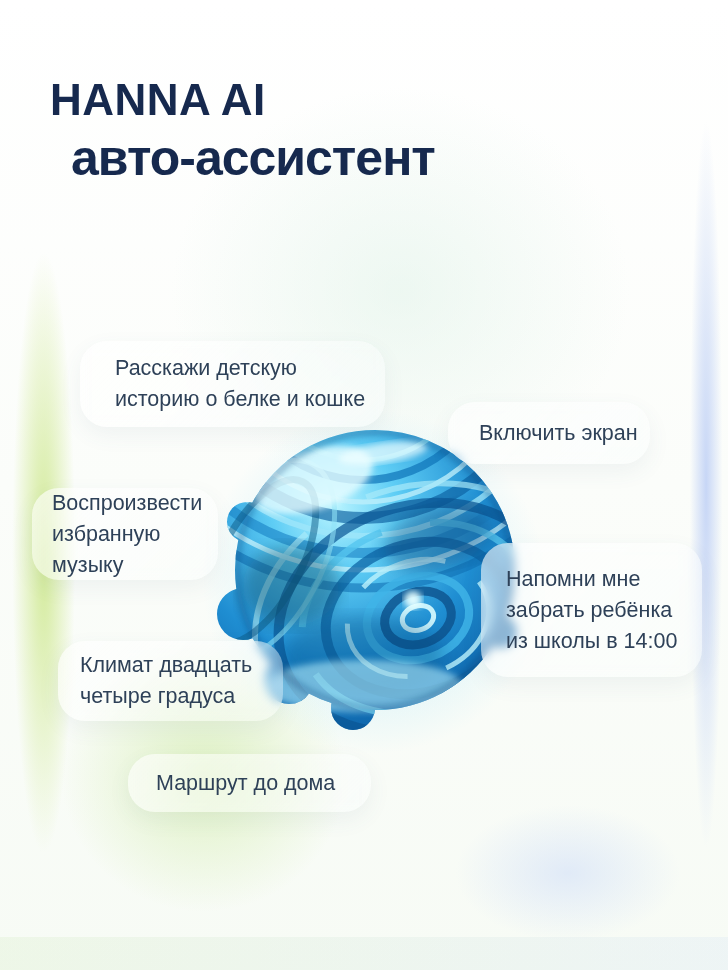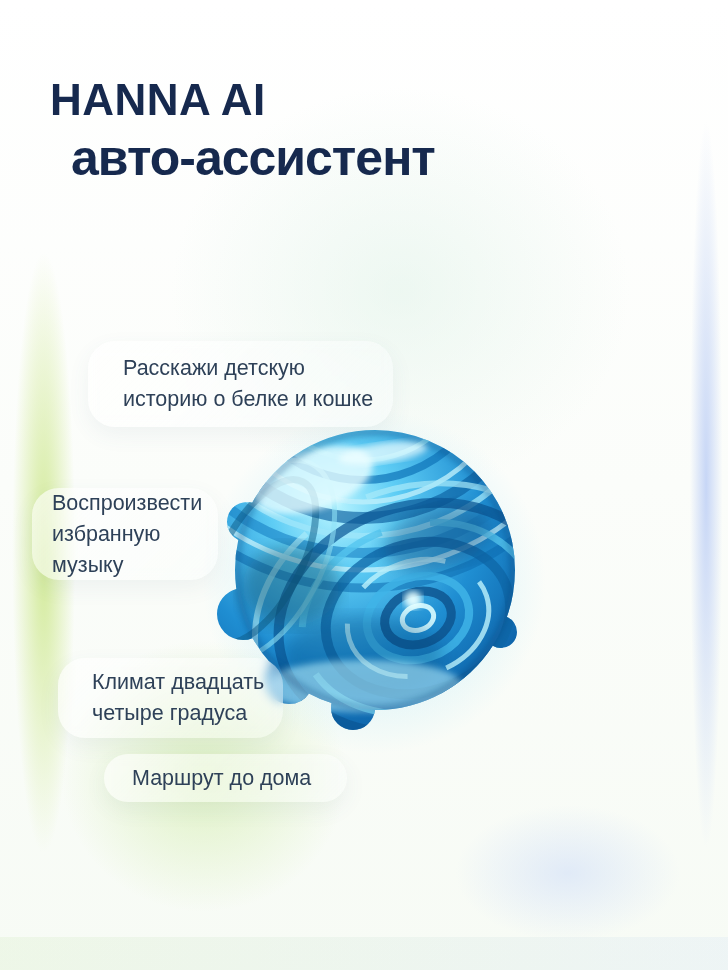--- a/index.html
+++ b/index.html
@@ -34,26 +34,26 @@
 
   .bubble {
     position:absolute; display:flex; align-items:center;
     border-radius:27px;
     background:linear-gradient(135deg, rgba(255,255,255,0.62), rgba(250,253,255,0.34));
     box-shadow:0 8px 22px rgba(70,100,130,0.07);
     backdrop-filter: blur(5px);
     color:#2e4158; font-size:21.5px; line-height:31px;
   }
   .bubble span { white-space:pre-line; }
-  .b1 { left:88px;  top:341px; width:305px; height:86px;  padding-left:35px; }
+  .b1 { left:80px;  top:341px; width:305px; height:86px;  padding-left:35px; }
   .b2 { left:448px; top:402px; width:202px; height:62px;  padding-left:31px; }
   .b3 { left:32px;  top:488px; width:186px; height:92px;  padding-left:20px; }
   .b4 { left:481px; top:543px; width:221px; height:134px; padding-left:25px; }
-  .b5 { left:58px;  top:658px; width:225px; height:80px;  padding-left:34px; }
-  .b6 { left:104px; top:754px; width:243px; height:48px;  padding-left:28px; }
+  .b5 { left:58px;  top:641px; width:225px; height:80px;  padding-left:22px; }
+  .b6 { left:128px; top:754px; width:243px; height:58px;  padding-left:28px; }
   .b7 { left:431px; top:728px; width:240px; height:124px; padding-left:18px; }
 </style>
 </head>
 <body>
 
 <div class="canvas">
 
   <div class="title-block">
     <div class="title-l1">HANNA AI</div>
     <div class="title-l3">авто-ассистент</div>
@@ -128,23 +128,31 @@
 
         <circle cx="162" cy="152" r="138" fill="none" stroke="#073e72" stroke-width="6" opacity="0.35" filter="url(#soft)"></circle>
       </g>
     </svg>
   </div>
 
   <div class="bubble b1">
     <span>Расскажи детскую
 историю о белке и кошке</span>
   </div>
+  <div class="bubble b2">
+    <span>Включить экран</span>
+  </div>
   <div class="bubble b3">
     <span>Воспроизвести
 избранную музыку</span>
+  </div>
+  <div class="bubble b4">
+    <span>Напомни мне
+забрать ребёнка
+из школы в 14:00</span>
   </div>
   <div class="bubble b5">
     <span>Климат двадцать
 четыре градуса</span>
   </div>
   <div class="bubble b6">
     <span>Маршрут до дома</span>
   </div>
 
   <div class="seam"></div>

